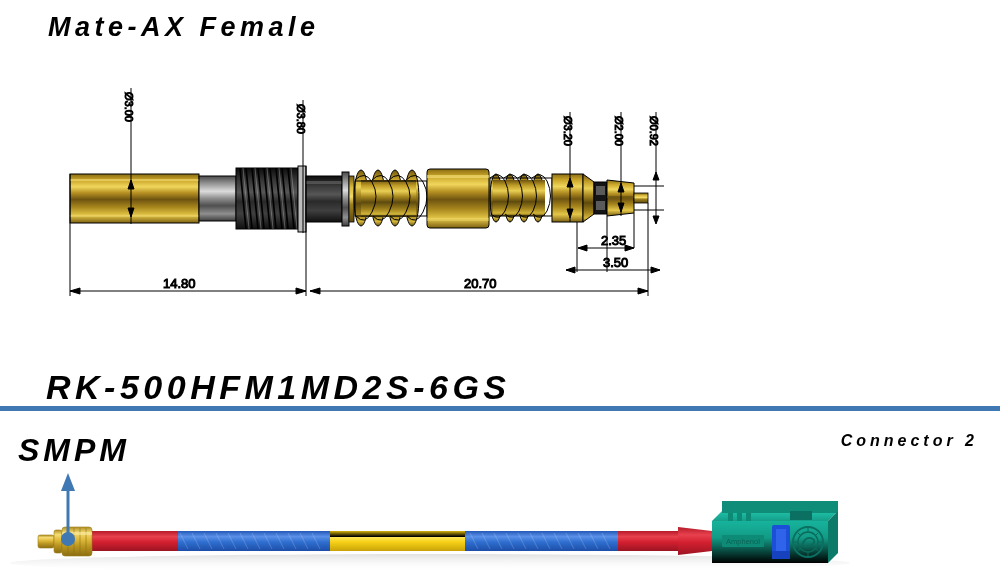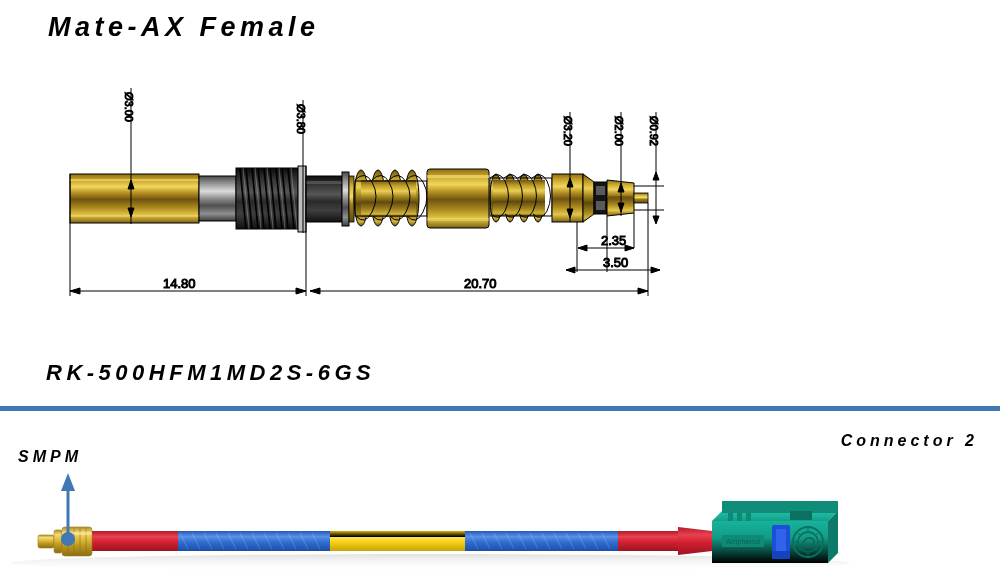--- a/index.html
+++ b/index.html
@@ -15,22 +15,22 @@
   
   .heading{
     position:absolute;
     font-weight:bold;
     font-style:italic;
     color:#000000;
     white-space:nowrap;
     user-select:none;
   }
   #title-mate{ left:48px; top:12px; font-size:27px; letter-spacing:4.5px; }
-  #title-part{ left:46px; top:360px; font-size:22px; letter-spacing:4.5px; }
-  #label-smpm{ left:18px; top:448px; font-size:16px; letter-spacing:4px; }
+  #title-part{ left:46px; top:368px; font-size:34px; letter-spacing:4.5px; }
+  #label-smpm{ left:18px; top:432px; font-size:32px; letter-spacing:4px; }
   #label-conn2{ right:22px; top:432px; font-size:16px; letter-spacing:4px; }
 
   
   #divider{
     position:absolute;left:0;top:406px;width:1000px;height:5px;
     background:#3f78b2;
   }
 
   
   #tech-svg{position:absolute;left:0;top:0;}

